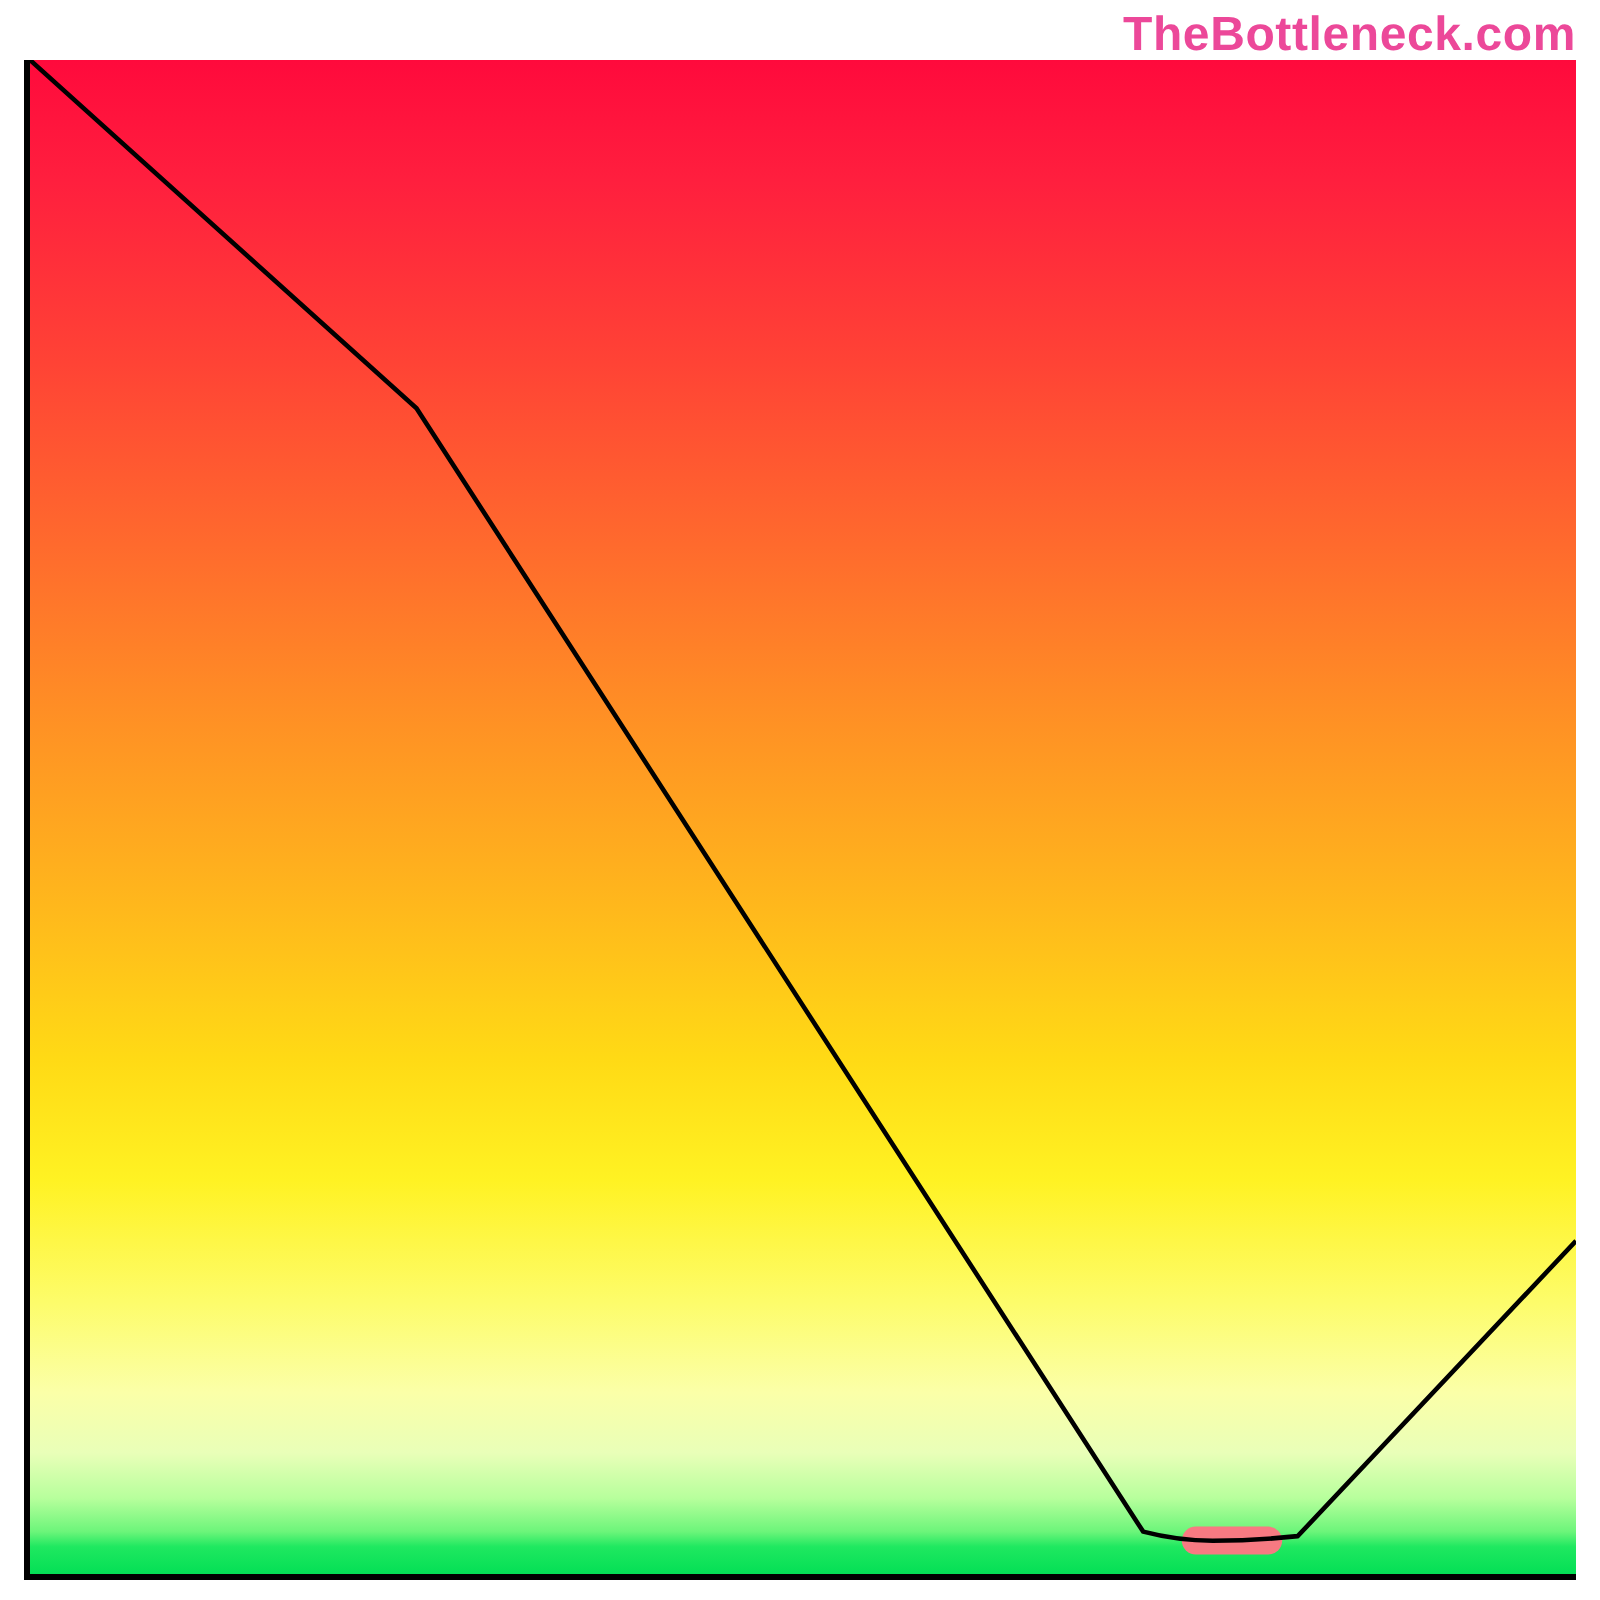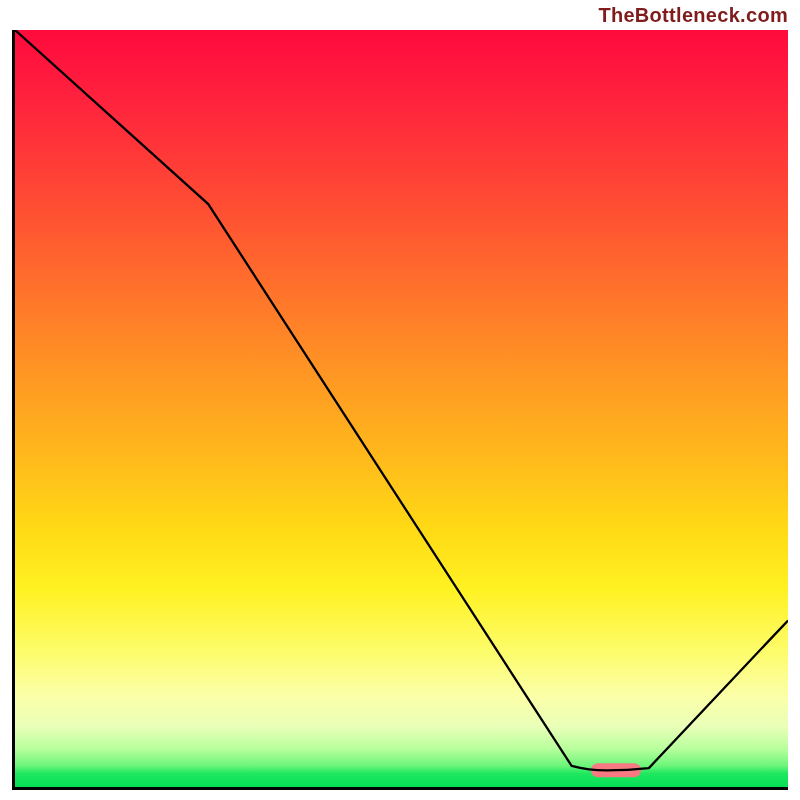--- a/index.html
+++ b/index.html
@@ -13,23 +13,23 @@
   }
   .stage {
     position: relative;
     width: 800px;
     height: 800px;
   }
   .watermark {
     position: absolute;
     top: 4px;
     right: 12px;
-    font-size: 20px;
+    font-size: 24px;
     font-weight: 600;
-    color: #7f1d1d;
+    color: #ec4899;
     letter-spacing: 0.3px;
     user-select: none;
   }
   .plot {
     position: absolute;
     left: 12px;
     top: 30px;
     width: 776px;
     height: 760px;
     border-left: 3px solid #000;

